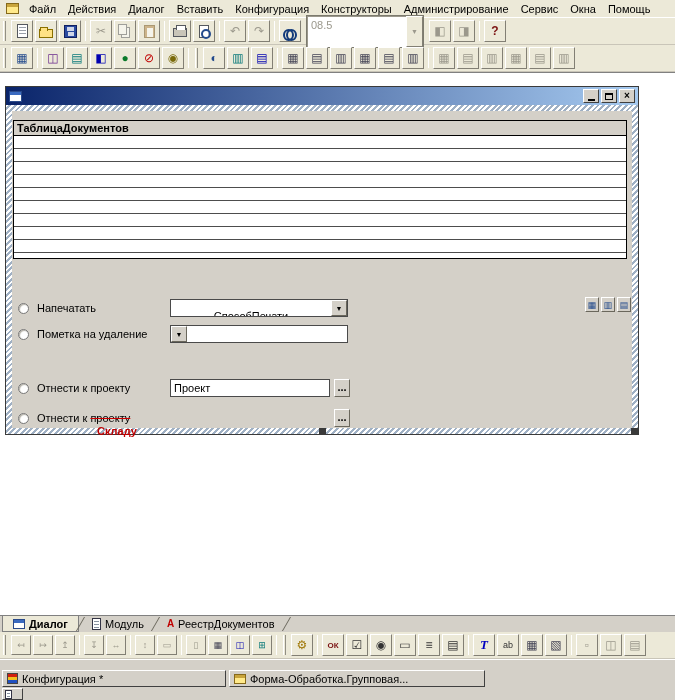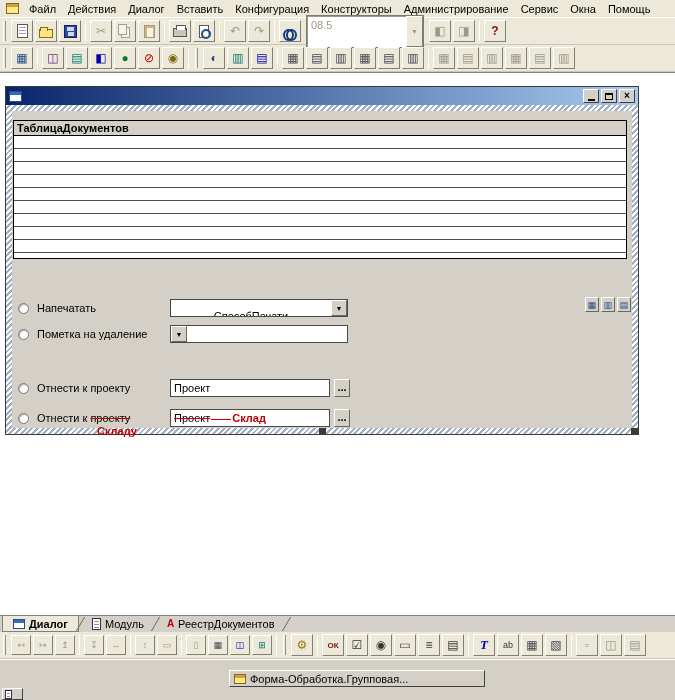--- a/index.html
+++ b/index.html
@@ -301,23 +301,20 @@
         <div class="ffield" style="left:158px;top:268px;">
           <span>Проект</span>
         </div>
         <div class="dots-btn" style="left:322px;top:268px;">...</div>
 
         <div class="opt" style="left:6px;top:300px;">
           <span class="radio"></span>
           <span><span>Отнести к </span><span class="strike">проекту</span></span>
         </div>
         <div class="correction" style="left:75px;top:314px;padding-left:10px;">Складу</div>
-        <div class="ffield" style="left:158px;top:298px;">
-          <span class="strike">Проект</span><span class="strike-ext"></span><span class="redbold">Склад</span>
-        </div>
         <div class="dots-btn" style="left:322px;top:298px;">...</div>
 
         <div class="abtn" style="left:573px;top:186px;">
             <span>▦</span>
           </div>
         <div class="abtn" style="left:589px;top:186px;">
             <span>▥</span>
           </div>
         <div class="abtn" style="left:605px;top:186px;">
             <span>▤</span>
@@ -429,20 +426,24 @@
     </button>
   <button class="tbtn">
       <span class="gl dis">◫</span>
     </button>
   <button class="tbtn">
       <span class="gl dis">▤</span>
     </button>
 </div>
 
 <div id="minbars">
+  <div class="minbar" style="left:2px;top:10px;width:224px;">
+    <span class="ci ci-config"></span>
+    <span>Конфигурация *</span>
+  </div>
   <div class="minbar" style="left:229px;top:10px;width:256px;">
     <span class="ci ci-formy" style="width:12px;height:10px;"></span>
     <span>Форма-Обработка.Групповая...</span>
   </div>
   <div class="minbar" style="left:2px;top:28px;width:21px;height:12px;padding:0 2px;">
     <span class="ci ci-module" style="width:7px;height:9px;"></span>
   </div>
 </div>
 
 </body></html>

